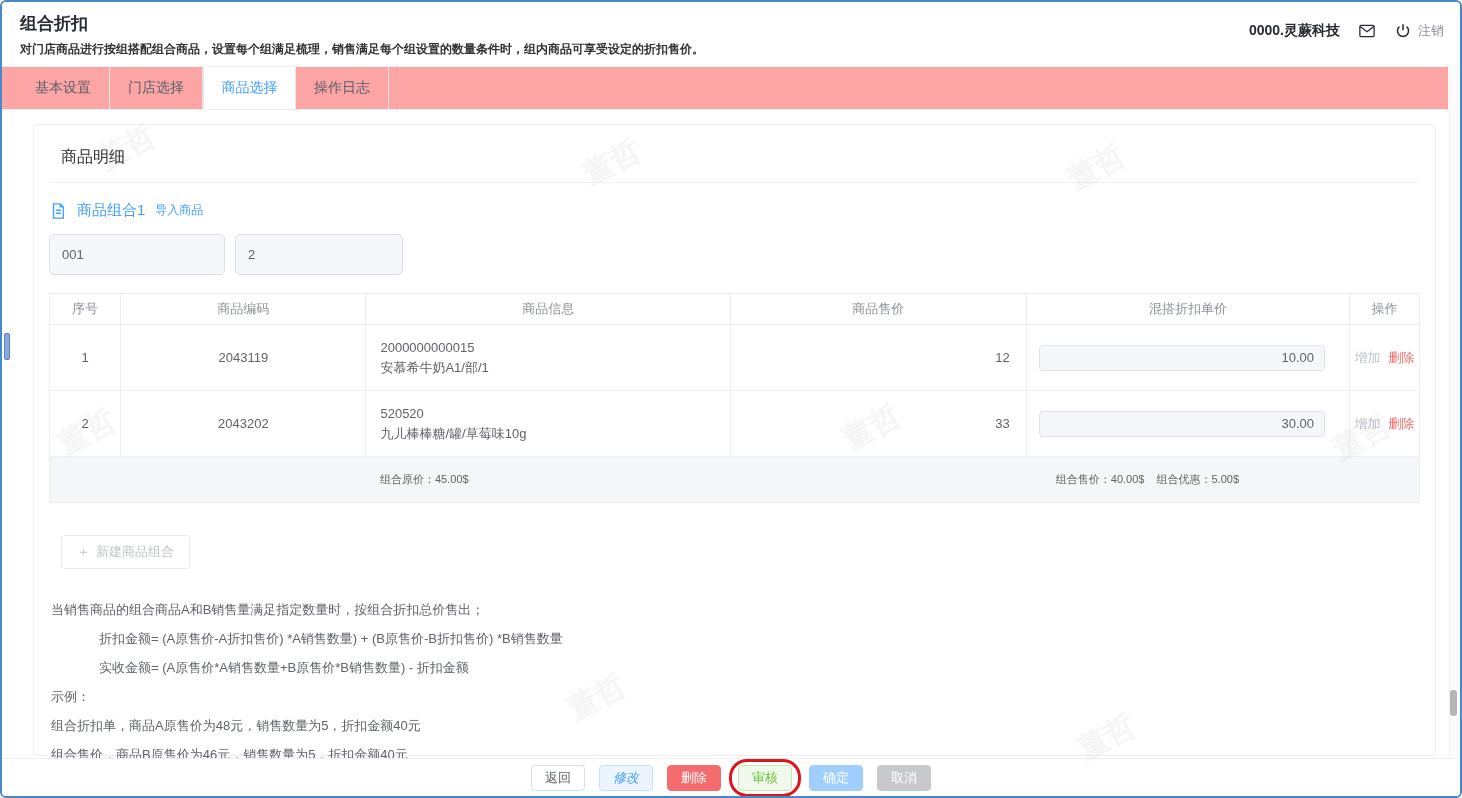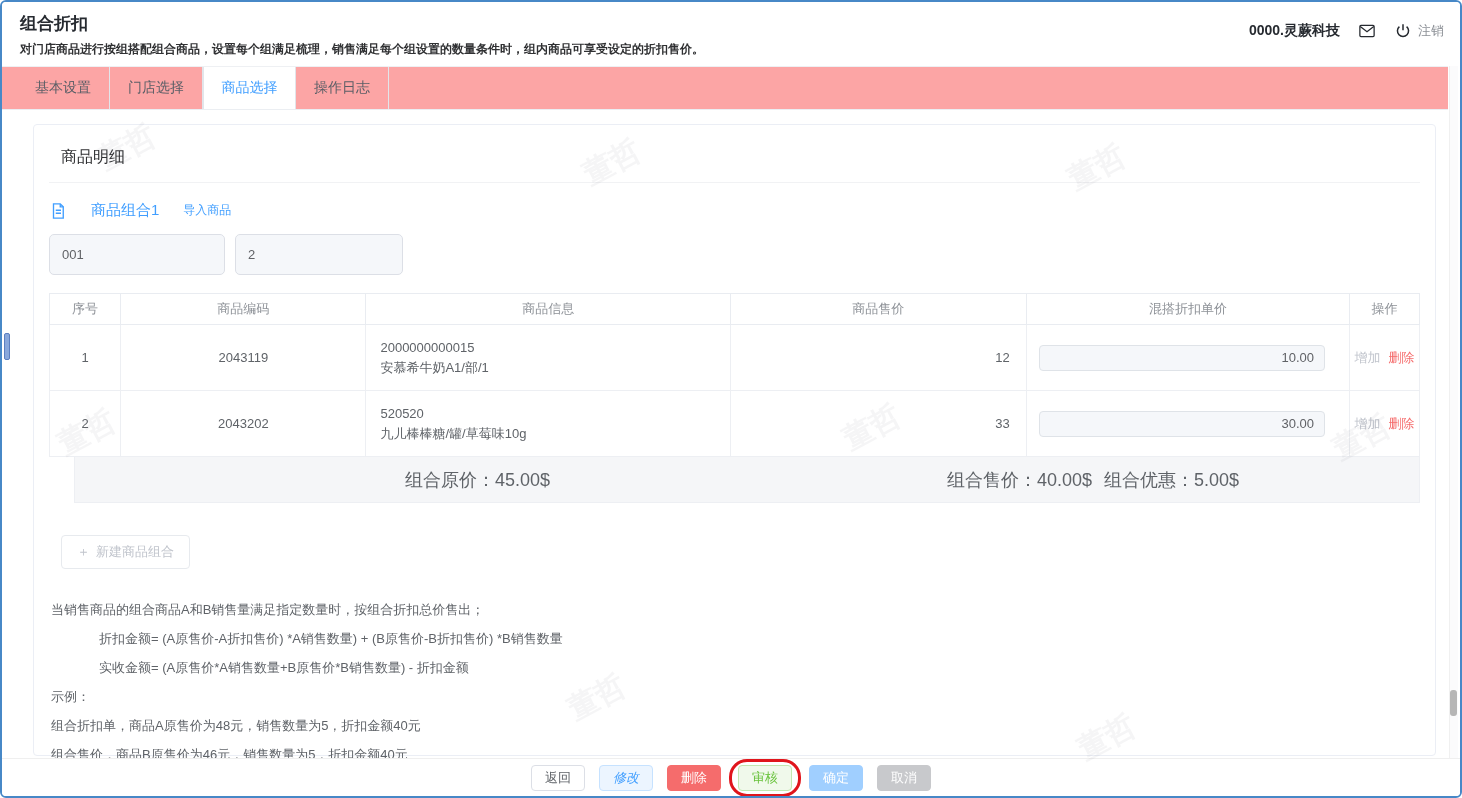--- a/index.html
+++ b/index.html
@@ -32,21 +32,21 @@
   .tab.last { border-right:1px solid #e2e5ea; }
   .tab.active { background:#ffffff; color:#409eff; border-right:1px solid #e2e5ea; border-left:1px solid #e2e5ea; }
 
   
   .content { flex:1 1 auto; background:#fff; padding:14px 24px 0 31px; overflow:hidden; }
   .card { border:1px solid #ebeef5; border-radius:4px; height:calc(100% - 2px);
           padding:14px 15px 10px 15px; background:#fff; }
   .card-title { font-size:16px; color:#303133; padding:8px 0 14px 12px; }
   .card-divider { border:none; border-top:1px solid #f1f2f4; margin:0 0 18px 0; }
 
-  .group-row { display:flex; align-items:center; gap:24px; padding-left:0; margin-bottom:14px; }
+  .group-row { display:flex; align-items:center; gap:10px; padding-left:0; margin-bottom:14px; }
   .doc-icon { width:18px; height:18px; }
   .group-link { font-size:15px; color:#409eff; cursor:pointer; }
   .import-link { font-size:12px; color:#409eff; margin-left:0; cursor:pointer; }
 
   .inputs-row { display:flex; gap:10px; margin-bottom:18px; }
   .g-input { height:41px; border:1px solid #dcdfe6; border-radius:5px; background:#f5f7fa;
              color:#606266; font-size:13px; padding:0 12px; outline:none; }
   .g-input.code { width:176px; }
   .g-input.qty  { width:168px; }
 
@@ -60,21 +60,21 @@
   .td-price { text-align:right; padding-right:16px; }
   .td-discount { padding-left:12px; }
   .discount-input { width:calc(100% - 24px); height:26px; border:1px solid #dfe3e8; border-radius:4px;
                     background:#f5f7fa; color:#606266; font-size:13px; text-align:right;
                     padding:0 10px; outline:none; }
   .td-actions { text-align:center; white-space:nowrap; font-size:13px; padding:0 4px; }
   .link-add { color:#c0c4cc; cursor:pointer; margin-right:8px; }
   .link-del { color:#f56c6c; cursor:pointer; }
 
   .summary-row { display:flex; align-items:center; height:46px; background:#f5f6f8;
-                 border:1px solid #edeff3; border-top:none; font-size:18px; color:#5f6368;margin-left:25px; }
+                 border:1px solid #edeff3; border-top:none; font-size:11px; color:#5f6368; }
   .sum-left { margin-left:330px; }
   .sum-right { margin-left:auto; margin-right:180px; display:flex; gap:12px; }
 
   .new-group-btn { margin:32px 0 0 12px; background:#fff; border:1px solid #e7eaee; border-radius:4px;
                    color:#c0c4cc; font-size:13px; padding:7px 15px; cursor:pointer; display:inline-flex;
                    align-items:center; gap:6px; }
 
   .notes { margin-top:26px; padding-left:2px; }
   .note-line { font-size:13px; color:#5f6368; line-height:29px; white-space:pre; }
   .note-line.indent { padding-left:48px; }

